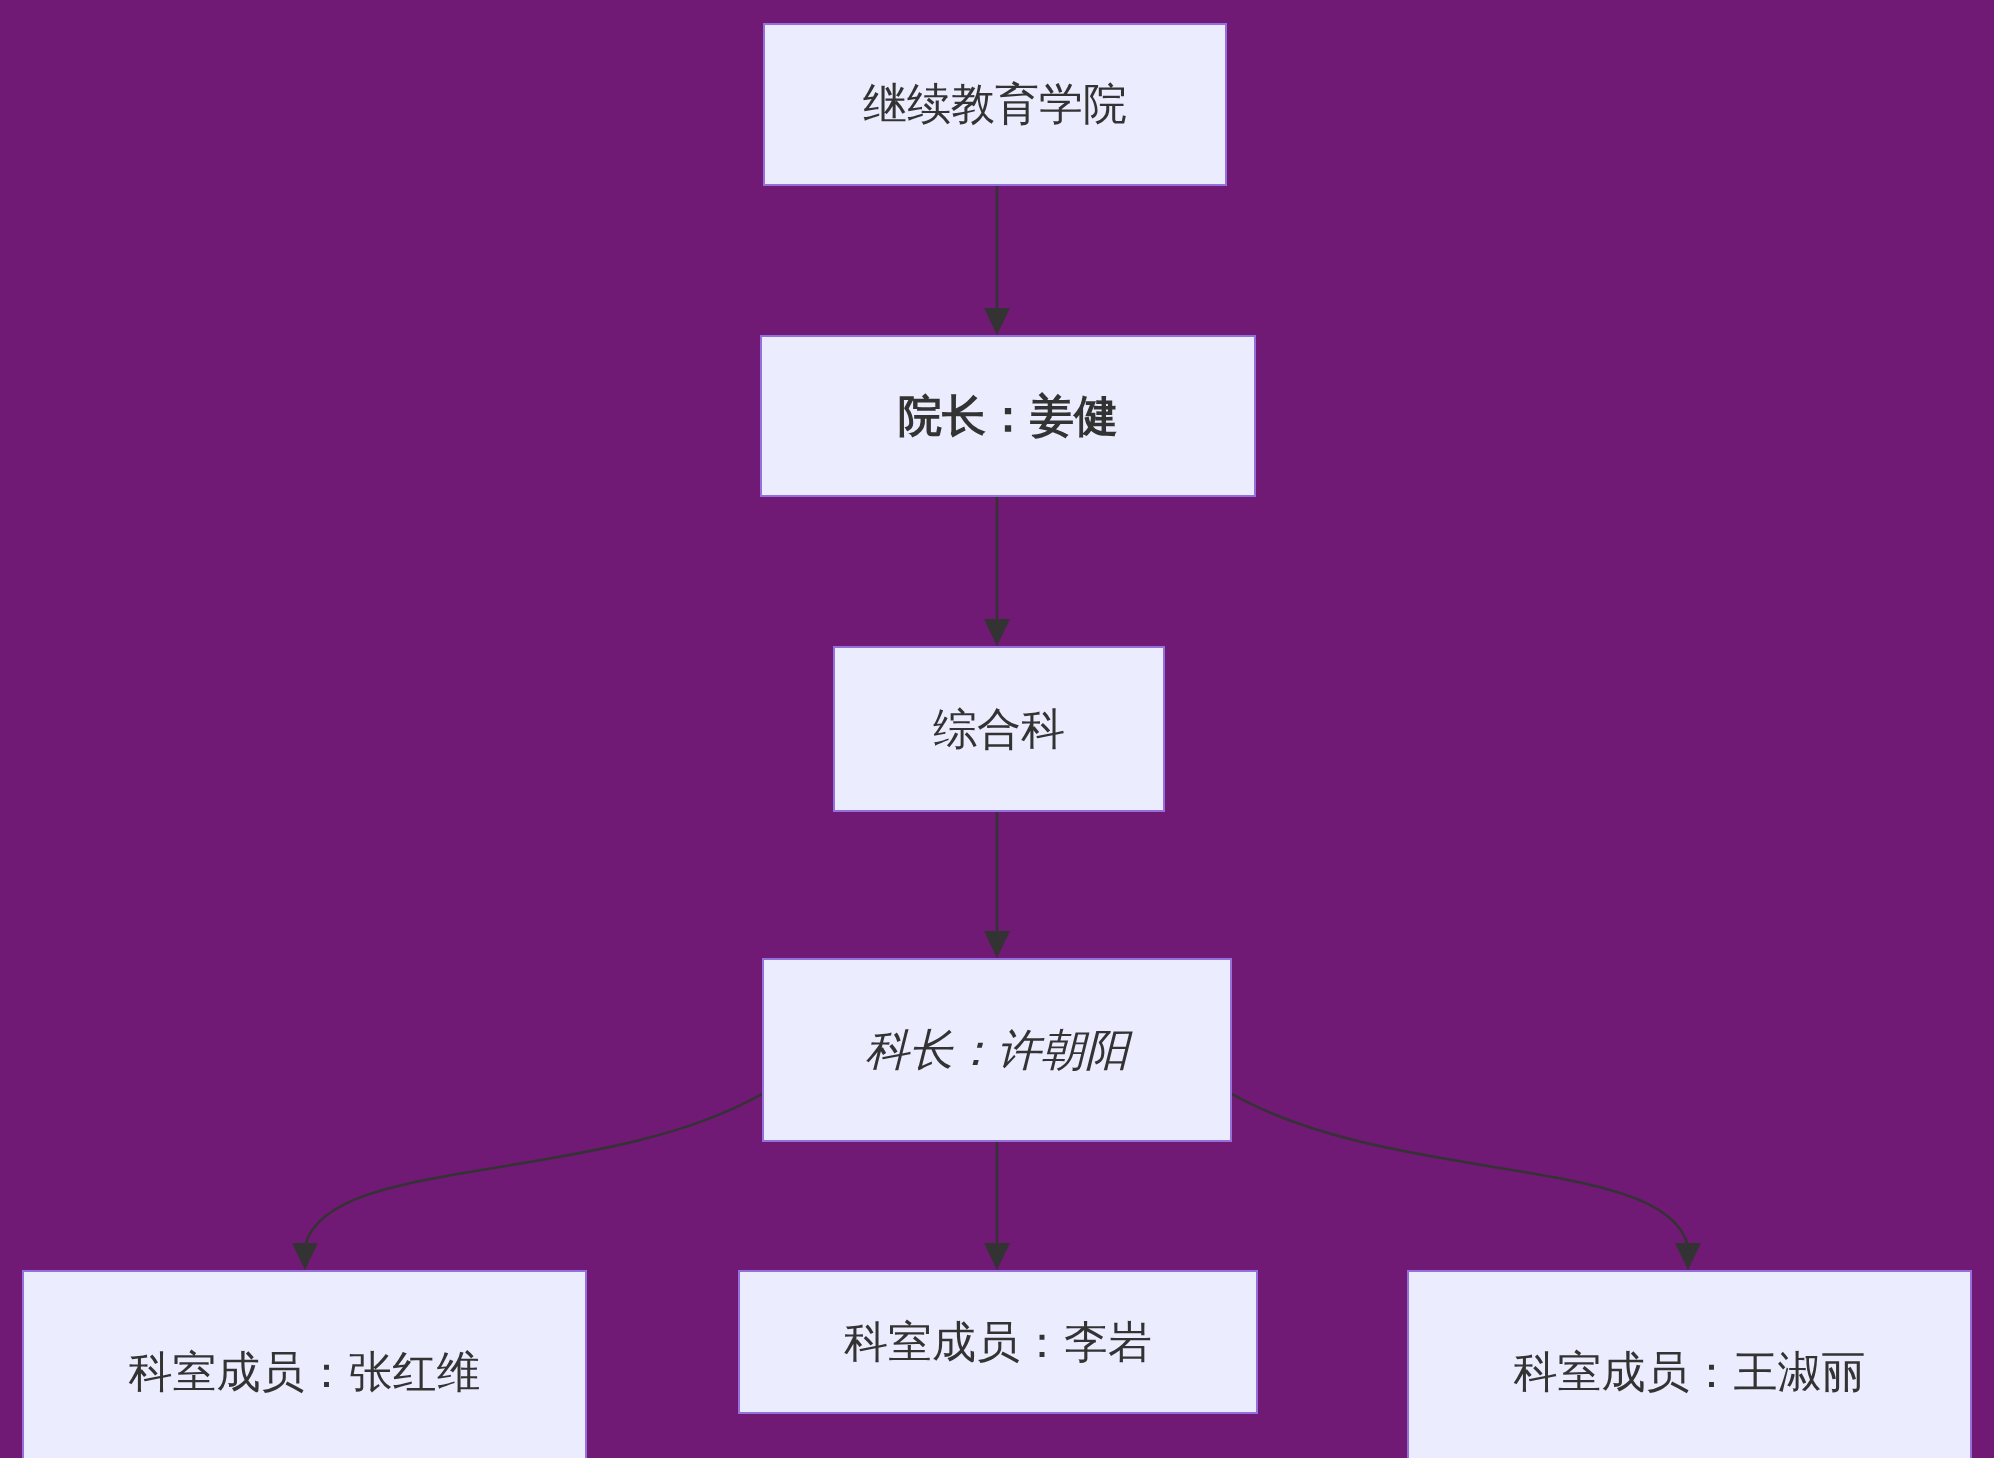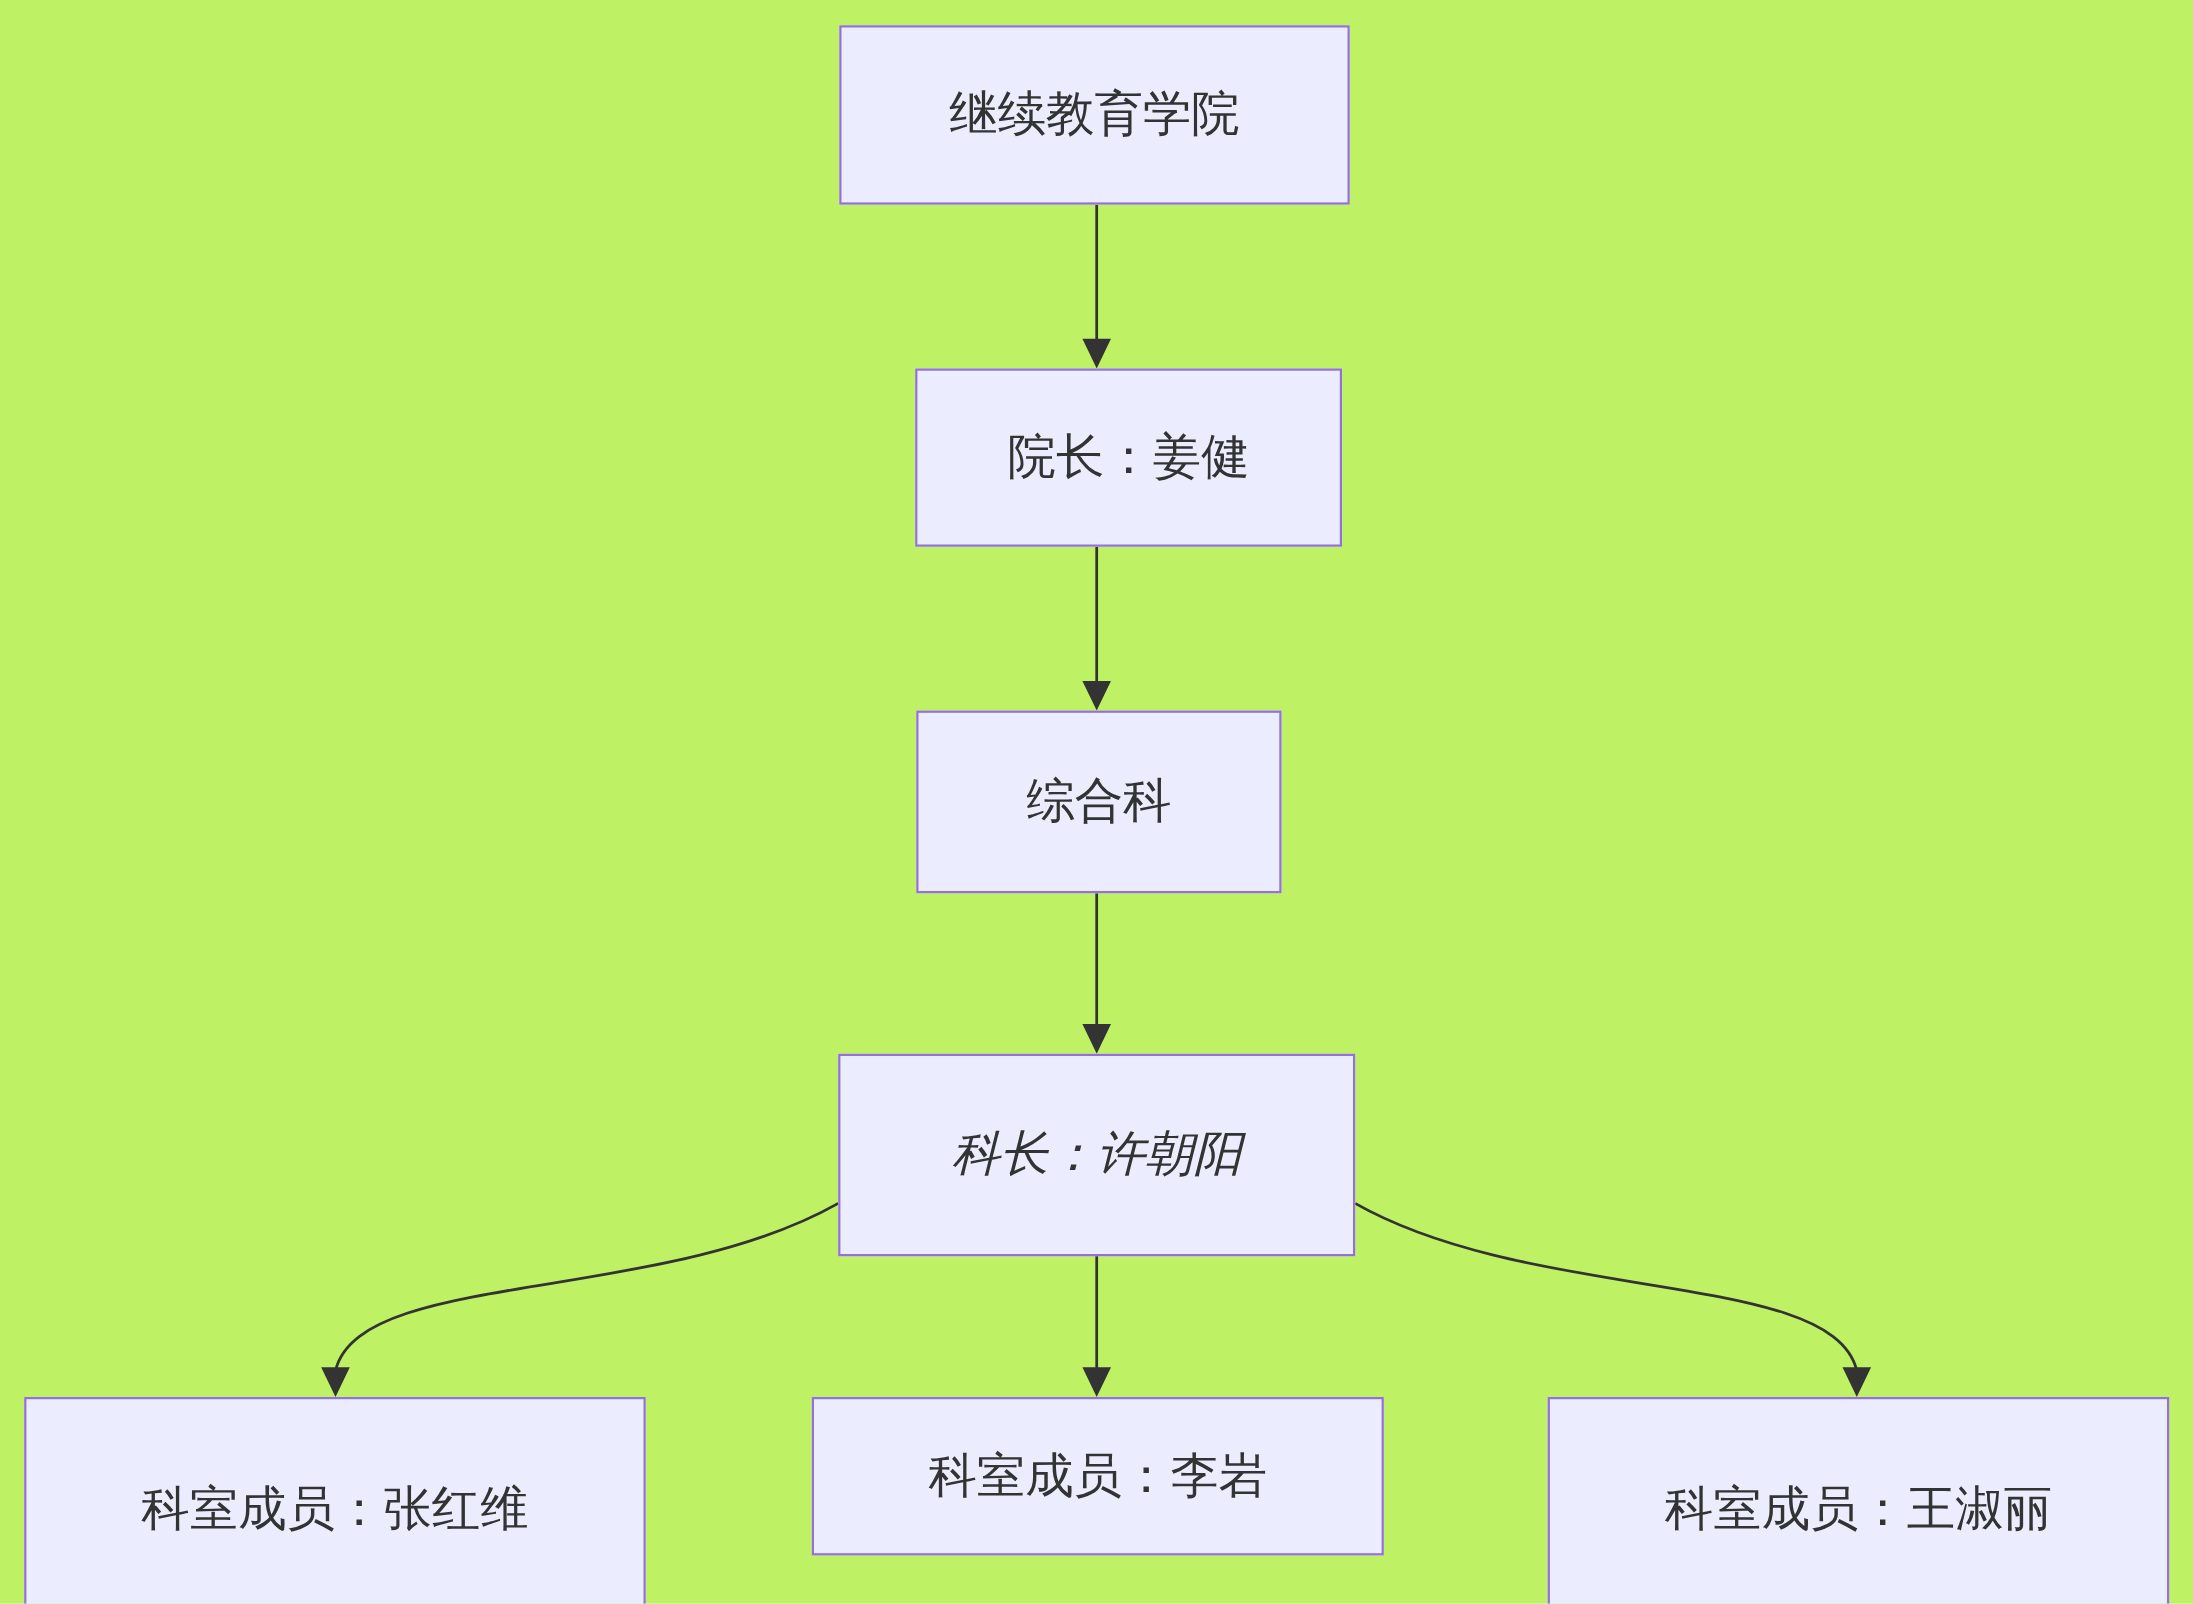--- a/index.html
+++ b/index.html
@@ -5,21 +5,21 @@
   html, body {
     margin: 0;
     padding: 0;
     background: #FFFFFF;
     font-family: "Liberation Sans", sans-serif;
   }
   .canvas {
     position: relative;
     width: 1994px;
     height: 1458px;
-    background: #bef264;
+    background: #701a75;
     overflow: hidden;
   }
   .edges {
     position: absolute;
     left: 0;
     top: 0;
     width: 1994px;
     height: 1458px;
     display: block;
   }
@@ -40,21 +40,21 @@
     display: flex;
     align-items: center;
     justify-content: center;
     color: #333333;
     font-size: 44px;
     line-height: 1.2;
     white-space: nowrap;
   }
   
   .n-college       { left: 763px;  top: 23px;   width: 464px; height: 163px; }
-  .n-dean          { left: 832px;  top: 335px;  width: 388px; height: 162px; }
+  .n-dean          { left: 760px;  top: 335px;  width: 496px; height: 162px; font-weight: bold; }
   .n-office        { left: 833px;  top: 646px;  width: 332px; height: 166px; text-align: center; }
   .n-chief         { left: 762px;  top: 958px;  width: 470px; height: 184px; font-style: italic; }
   .n-member1       { left: 22px;   top: 1270px; width: 565px; height: 205px; }
   .n-member2       { left: 738px;  top: 1270px; width: 520px; height: 144px; }
   .n-member3       { left: 1407px; top: 1270px; width: 565px; height: 204px; }
 </style>
 </head>
 <body>
 
 <div class="canvas">

